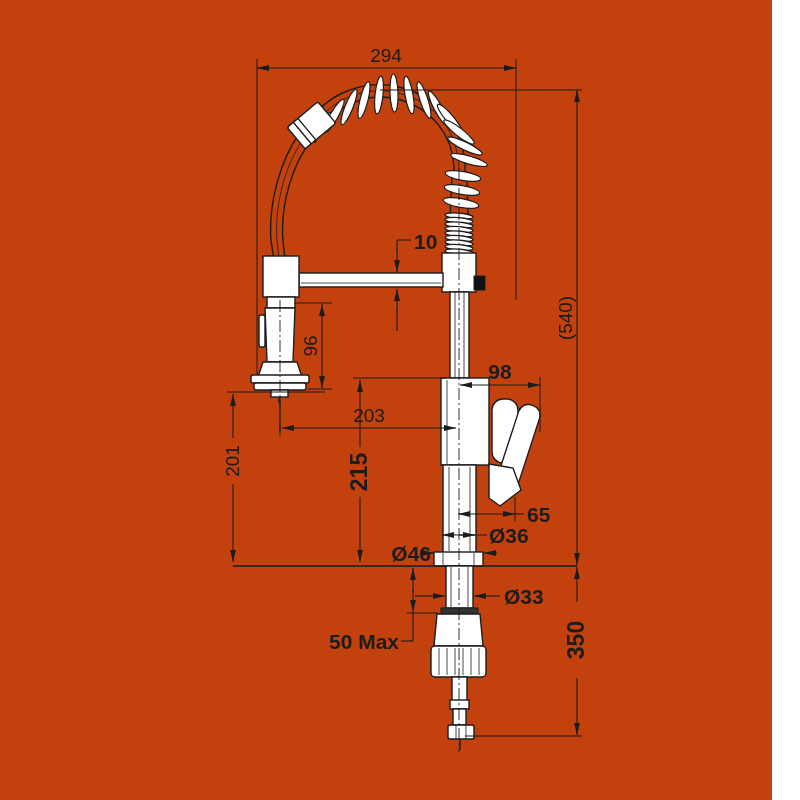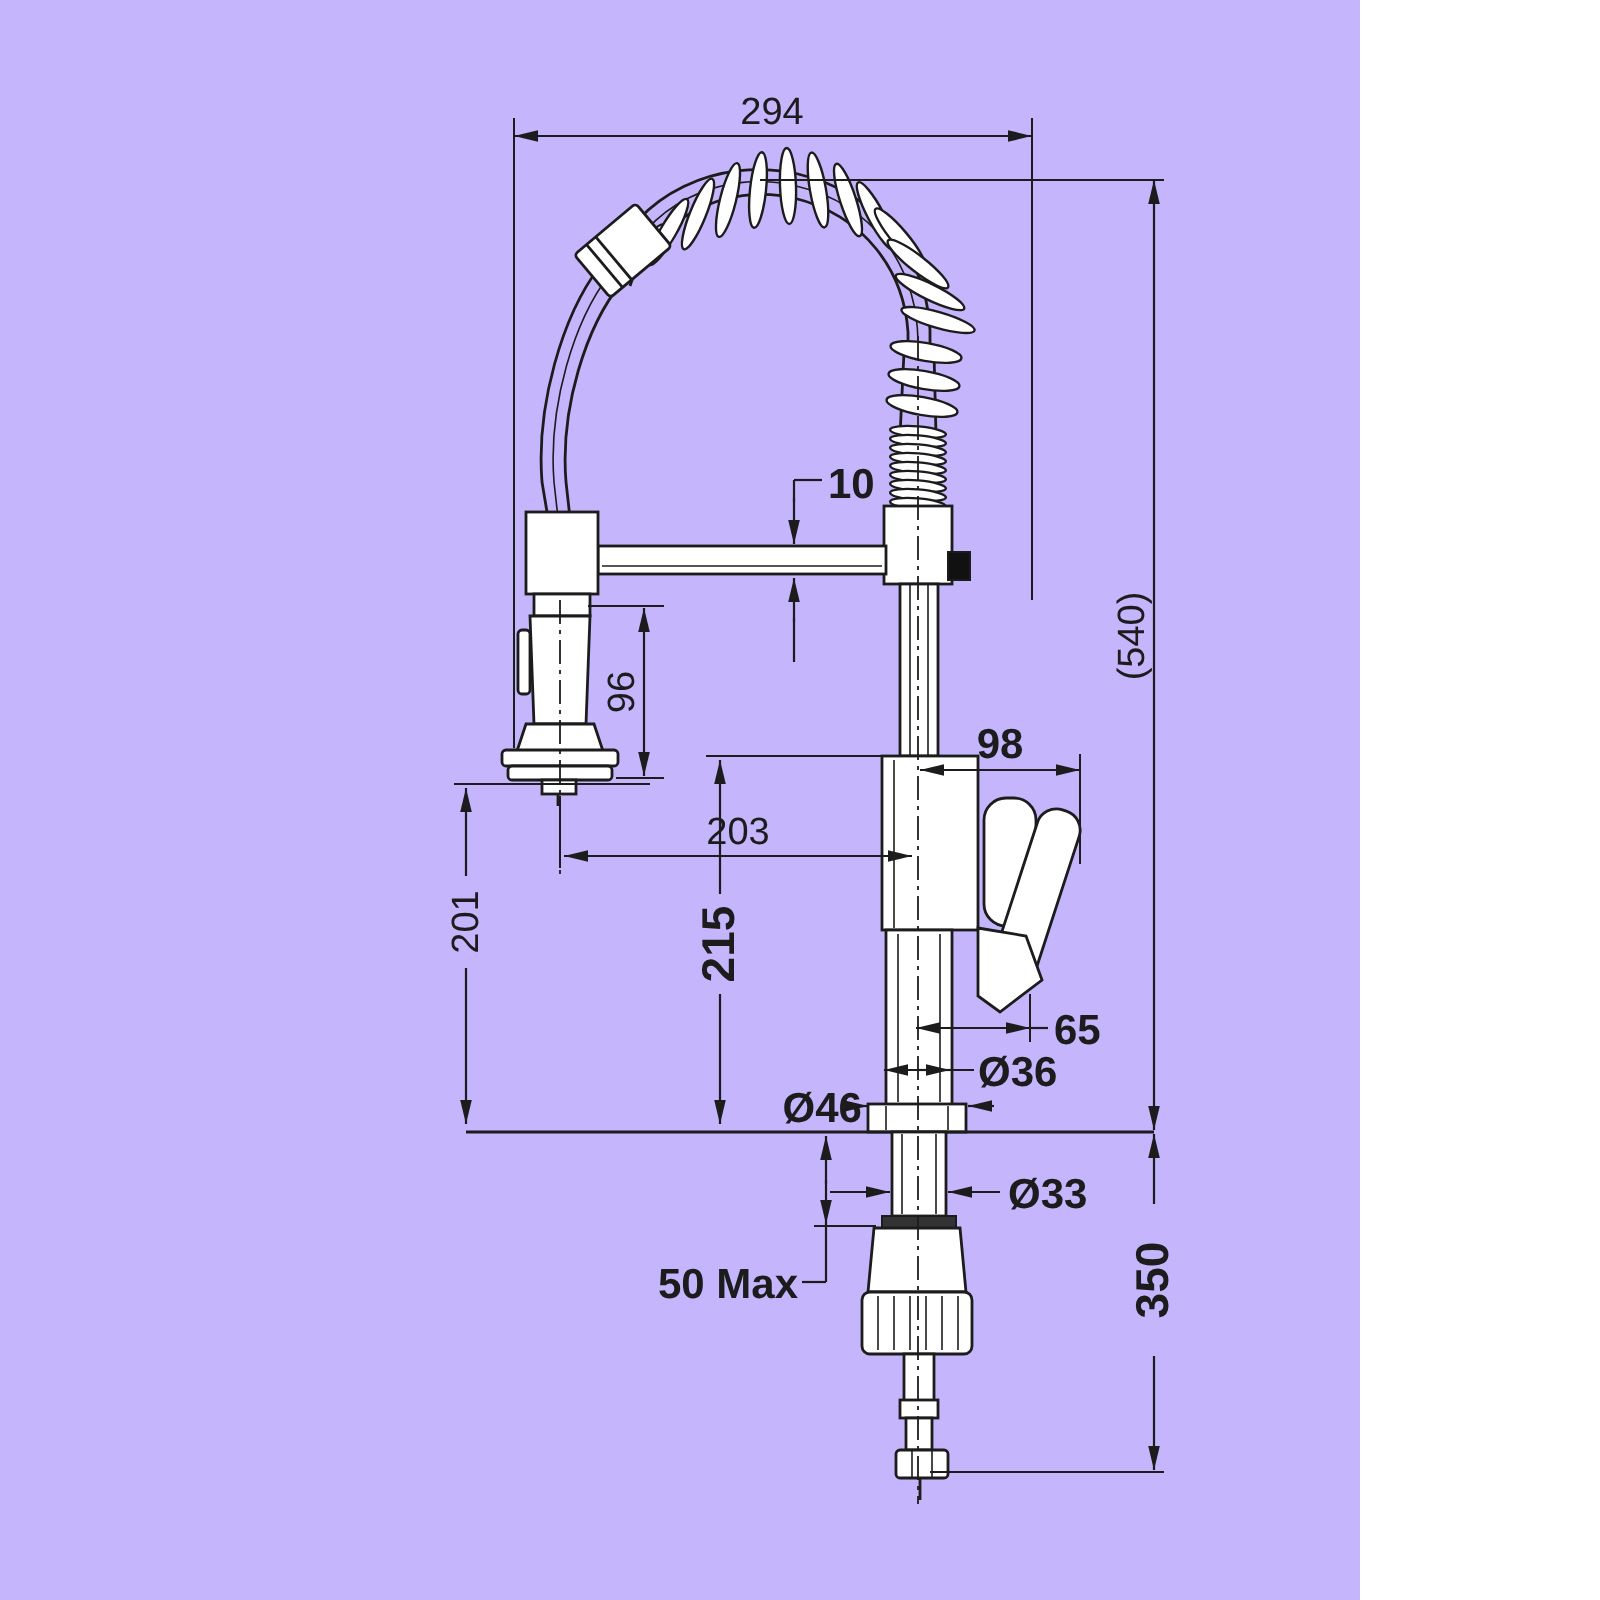--- a/index.html
+++ b/index.html
@@ -1,16 +1,16 @@
 <!DOCTYPE html>
 <html><head>
 <meta charset="utf-8">
 <style>
   html,body{margin:0;padding:0;background:#ffffff;}
-  .stage{position:relative;width:680px;height:800px;background:#c4b5fd;overflow:hidden;
+  .stage{position:relative;width:772px;height:800px;background:#c2410c;overflow:hidden;
          font-family:"Liberation Sans", sans-serif;}
   svg{position:absolute;left:0;top:0;}
   svg text{fill:#1c1c1c;font-family:"Liberation Sans","DejaVu Sans",sans-serif;}
   .obj{stroke:#1c1c1c;stroke-width:1.4;fill:none;}
   .objf{stroke:#1c1c1c;stroke-width:1.4;fill:#ffffff;}
   .thin{stroke:#1c1c1c;stroke-width:0.8;fill:none;}
   .dim{stroke:#1c1c1c;stroke-width:1.1;fill:none;}
   .ext{stroke:#1c1c1c;stroke-width:1;fill:none;}
   .cl{stroke:#1c1c1c;stroke-width:0.9;fill:none;stroke-dasharray:12 3 2 3;}
   .coil{stroke:#1c1c1c;stroke-width:1.2;fill:#ffffff;}

